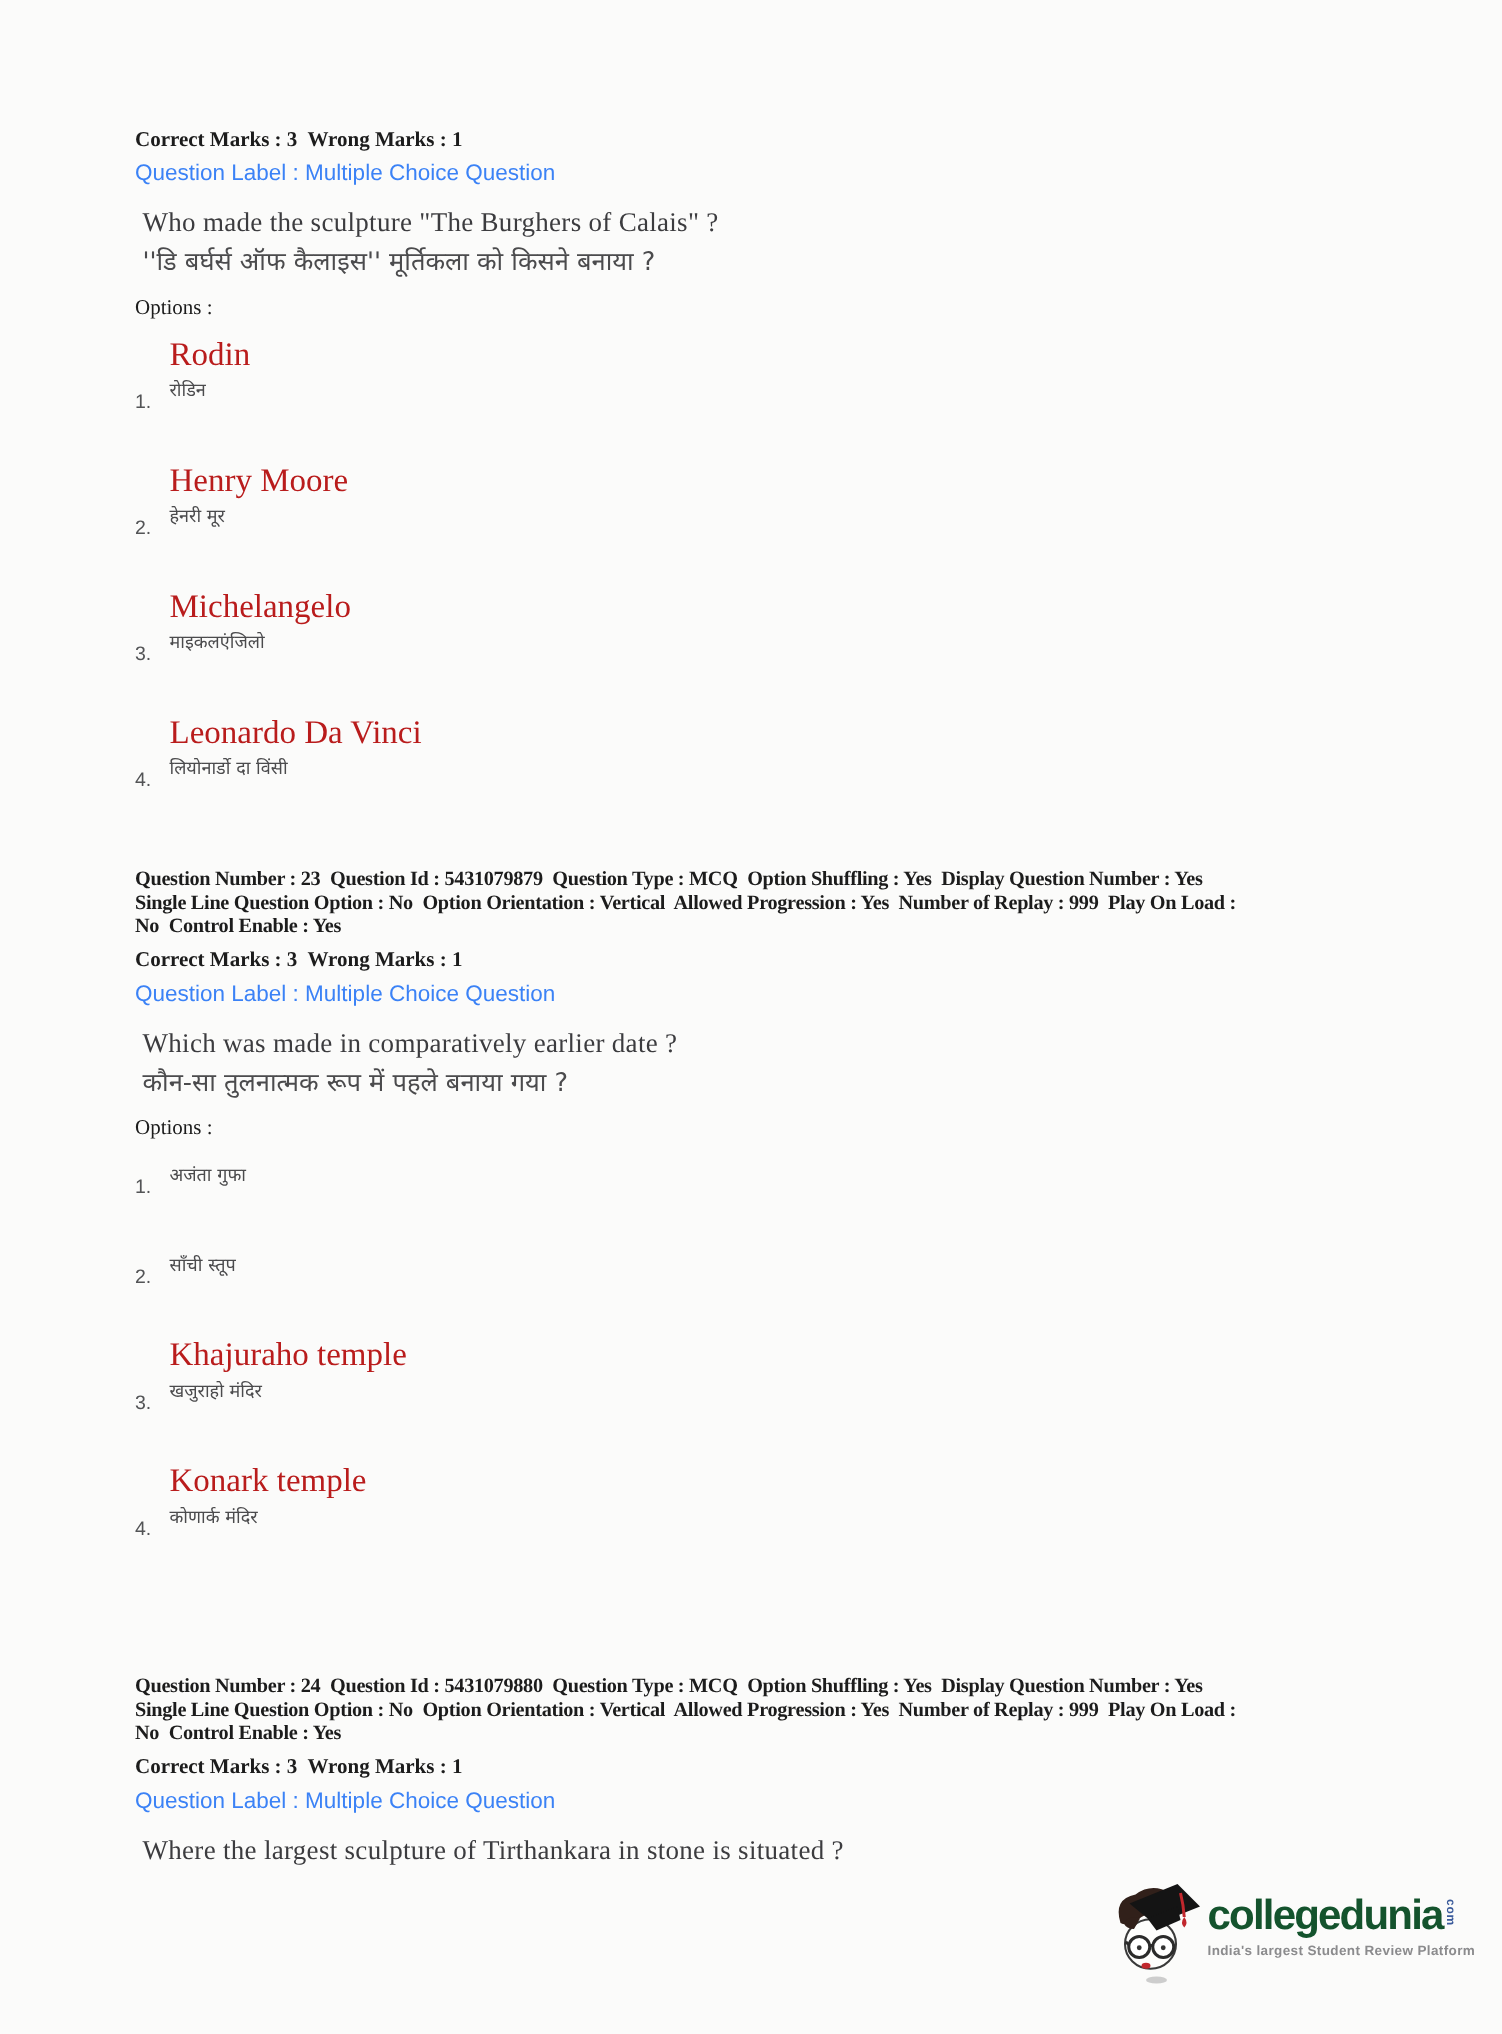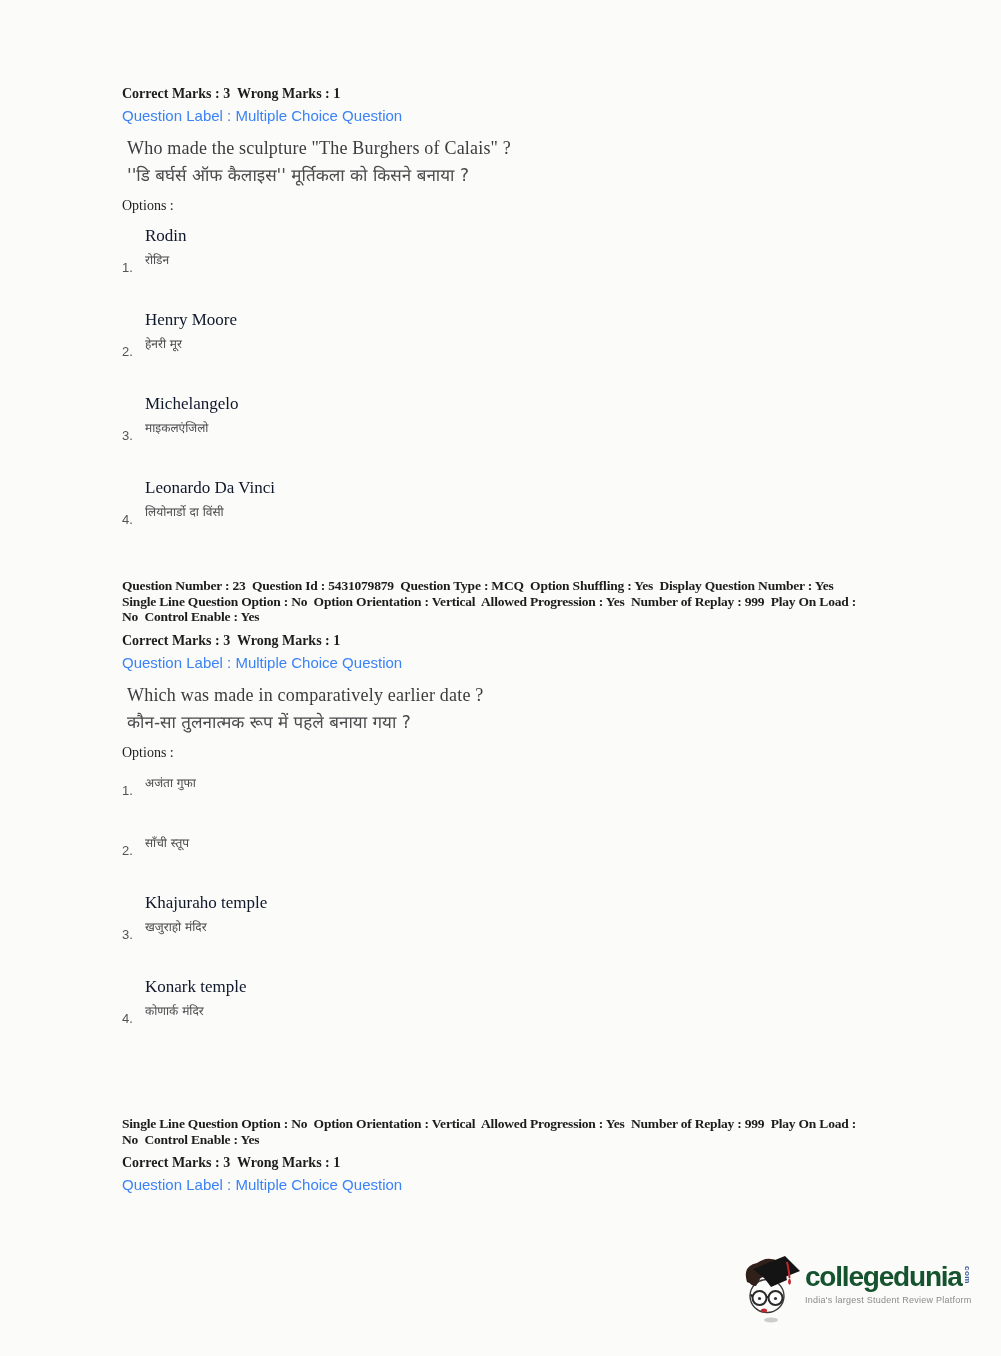--- a/index.html
+++ b/index.html
@@ -1,19 +1,19 @@
 <!DOCTYPE html>
 <html><head>
 <meta charset="utf-8">
 <style>
   html,body{margin:0;padding:0;}
   body{width:1001px;height:1356px;background:#fbfbfa;}
   .page{position:relative;width:1001px;height:1356px;background:#fbfbfa;overflow:hidden;}
 
-  .qsection{position:absolute;left:90px;width:860px;margin-left:32px;}
+  .qsection{position:absolute;left:90px;width:860px;}
   #sec-a{top:86px;}
   #sec-b{top:578px;}
   #sec-c{top:1116px;}
 
   .meta-line{
     font-family:"Liberation Serif",serif;font-weight:700;
     font-size:13.5px;line-height:15.5px;color:#1c1c1c;
     white-space:pre;letter-spacing:-0.2px;
   }
   .marks-line{
@@ -36,21 +36,21 @@
     margin-top:4px;margin-left:5px;
   }
   .opts-head{
     font-family:"Liberation Serif",serif;font-weight:400;
     font-size:14px;line-height:16px;color:#1c1c1c;margin-top:11px;
   }
   .opt-list{margin-top:11px;}
   .option{margin-bottom:38px;}
   .opt-en{
     font-family:"Liberation Serif",serif;
-    font-size:17px;line-height:22px;color:#0f172a;margin-left:23px;
+    font-size:22px;line-height:22px;color:#b91c1c;margin-left:23px;
   }
   .opt-row{display:flex;align-items:flex-end;margin-top:2px;}
   .opt-num{
     font-family:"Liberation Sans",sans-serif;
     font-size:13px;color:#535456;width:16px;flex:0 0 16px;
     position:relative;top:4px;
   }
   .opt-hi{
     font-family:"DejaVu Sans",sans-serif;
     font-size:12px;line-height:22px;color:#4b4b4d;margin-left:7px;
@@ -64,21 +64,21 @@
   .brand{
     font-family:"Liberation Sans",sans-serif;font-weight:700;
     font-size:28px;line-height:28px;letter-spacing:-1.2px;
   }
   .tld{
     writing-mode:vertical-rl;text-orientation:mixed;
     font-family:"Liberation Sans",sans-serif;font-weight:700;
     font-size:8px;letter-spacing:0.5px;margin-left:1px;margin-top:3px;
   }
   .tagline{
-    font-family:"Liberation Sans",sans-serif;font-weight:400;
+    font-family:"Liberation Sans",sans-serif;font-weight:700;
     font-size:9px;letter-spacing:0.25px;color:#8b8b8d;margin-top:4px;
   }
 </style>
 </head>
 <body>
 
 <div class="page">
 
   <section class="qsection" id="sec-a">
     <div class="marks-line">Correct Marks : 3  Wrong Marks : 1</div>
@@ -154,25 +154,27 @@
         <div class="opt-row">
           <span class="opt-num">4.</span>
           <span class="opt-hi">कोणार्क मंदिर</span>
         </div>
       </div>
     </div>
   </section>
 
   <section class="qsection" id="sec-c">
     <div class="meta-block">
+      <div class="meta-line">Question Number : 24  Question Id : 5431079880  Question Type : MCQ  Option Shuffling : Yes  Display Question Number : Yes</div>
       <div class="meta-line">Single Line Question Option : No  Option Orientation : Vertical  Allowed Progression : Yes  Number of Replay : 999  Play On Load :</div>
       <div class="meta-line">No  Control Enable : Yes</div>
     </div>
     <div class="marks-line">Correct Marks : 3  Wrong Marks : 1</div>
     <div class="qlabel">Question Label : Multiple Choice Question</div>
+    <div class="q-en">Where the largest sculpture of Tirthankara in stone is situated ?</div>
   </section>
 
   <div class="logo">
     <span class="mascot">
       <svg width="62" height="72" viewBox="0 0 62 72" xmlns="http://www.w3.org/2000/svg">
 
         <ellipse cx="31" cy="68" rx="7" ry="2.4" fill="#b9b9b9" opacity="0.7"></ellipse>
 
         <ellipse cx="27" cy="44" rx="17" ry="16.5" fill="#fdfdfc" stroke="#3a3a3a" stroke-width="1.4"></ellipse>
 

